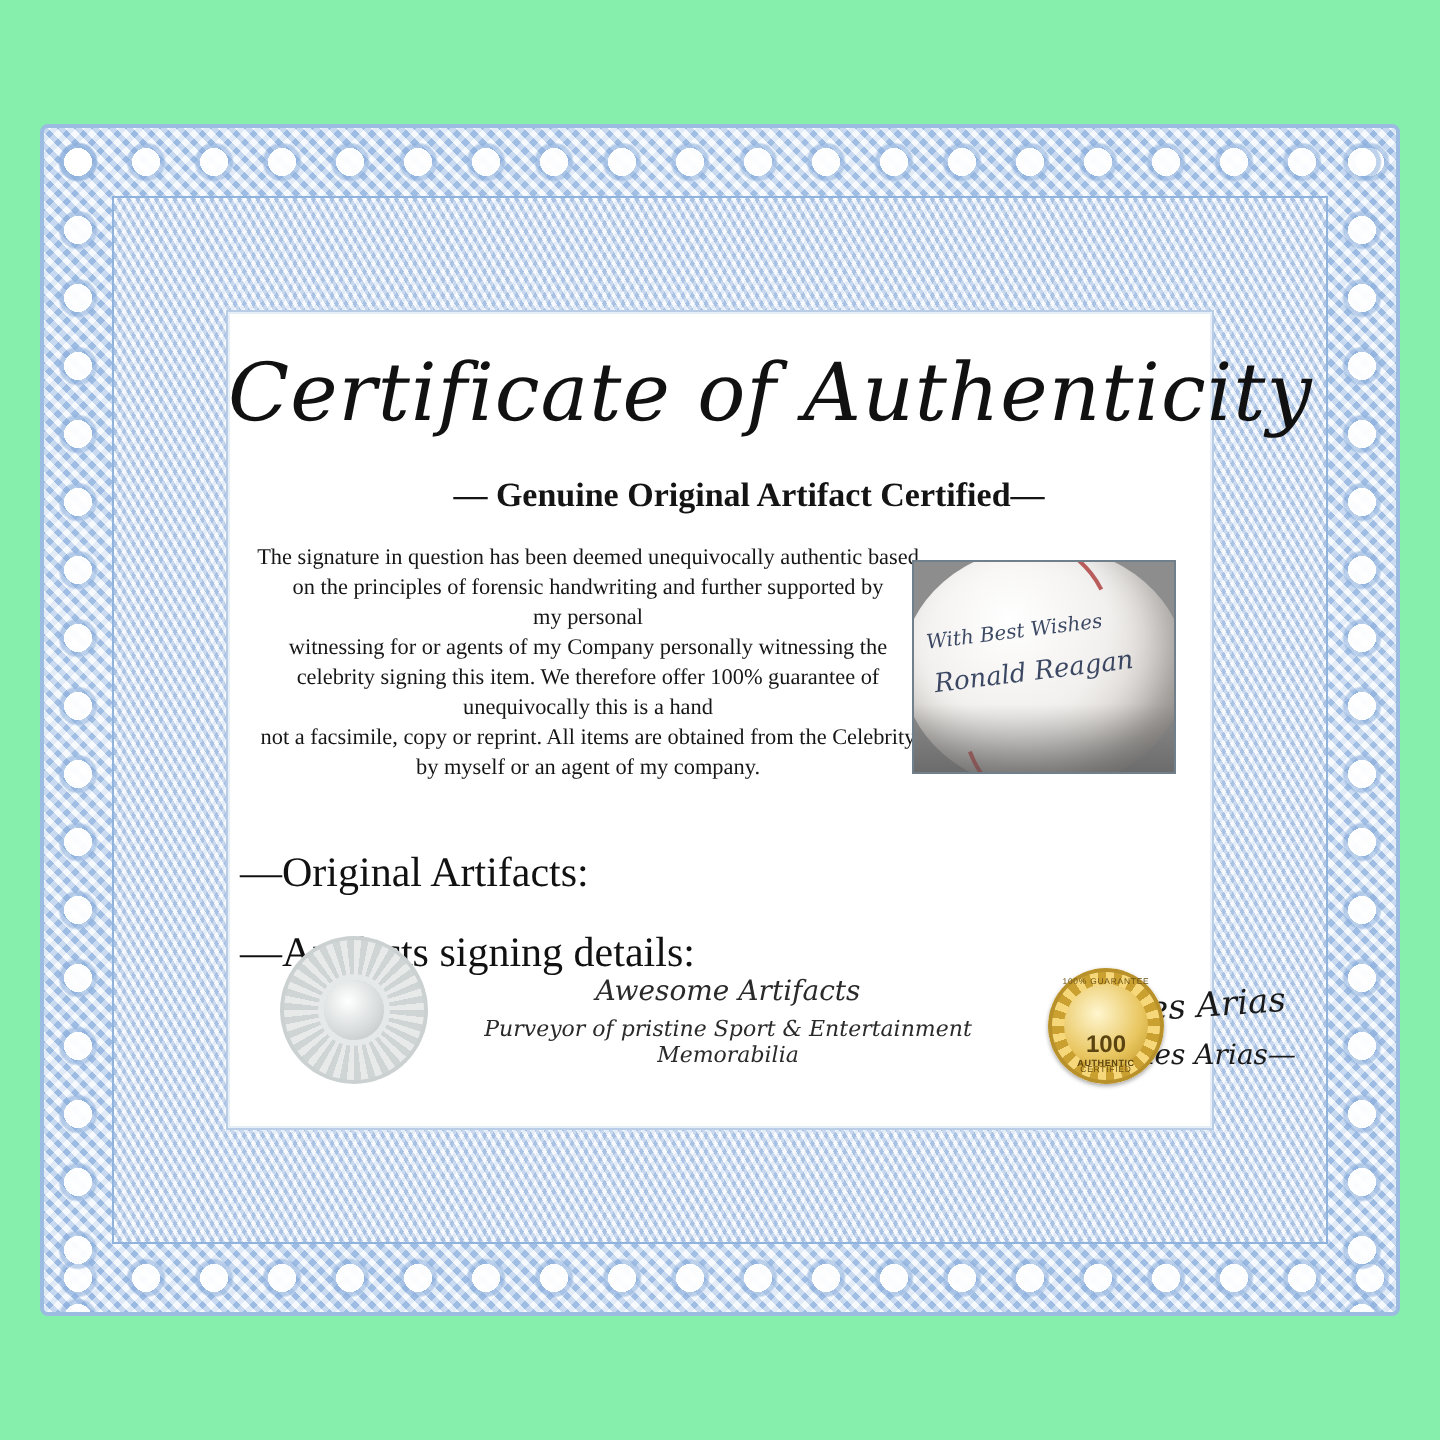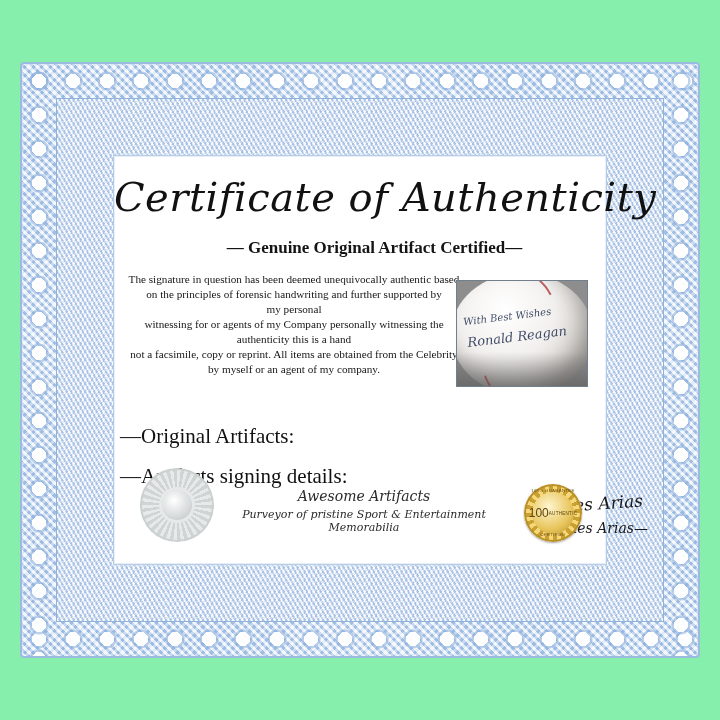--- a/index.html
+++ b/index.html
@@ -241,25 +241,25 @@
     display: flex;
     align-items: center;
     justify-content: center;
   }
   .gold-seal-inner {
     width: 42px; height: 42px;
     border-radius: 50%;
     background: radial-gradient(circle at 40% 35%, #fff6cf 0%, #e8c55e 60%, #bb9426 100%);
     display: flex;
     align-items: center;
-    justify-content: center;
-    flex-direction: row;
+    justify-content: flex-end;
+    flex-direction: column;
     color: #5c4410;
     font-family: "Liberation Sans", sans-serif;
-    font-weight: normal;
+    font-weight: bold;
     line-height: 1;
   }
   .gold-seal-pct { font-size: 12px; }
   .gold-seal-word { font-size: 4.5px; letter-spacing: 0.3px; margin-top: 2px; }
   .gold-seal-arc {
     position: absolute;
     top: 4px; left: 0; right: 0;
     text-align: center;
     font-size: 4.2px;
     color: #6a4f12;
@@ -293,21 +293,22 @@
 
         <div class="cert-title">Certificate of Authenticity</div>
 
         <div class="cert-subtitle">— Genuine Original Artifact Certified—</div>
 
         <div class="cert-body">
           <p>The signature in question has been deemed unequivocally authentic based</p>
           <p>on the principles of  forensic handwriting and further supported by</p>
           <p>my personal</p>
           <p>witnessing for or agents of my Company personally witnessing the</p>
-          <p>authenticity this is a hand</p>
+          <p>celebrity signing this item. We therefore offer 100% guarantee of</p>
+          <p>unequivocally this is a hand</p>
           <p>not a facsimile, copy or reprint. All items are obtained from the Celebrity</p>
           <p>by myself or an agent of my company.</p>
         </div>
 
         <div class="photo-box">
           <div class="photo-ball">
             <div class="seam seam-a"></div>
             <div class="seam seam-b"></div>
             <div class="ink ink-1">With Best Wishes</div>
             <div class="ink ink-2">Ronald Reagan</div>

